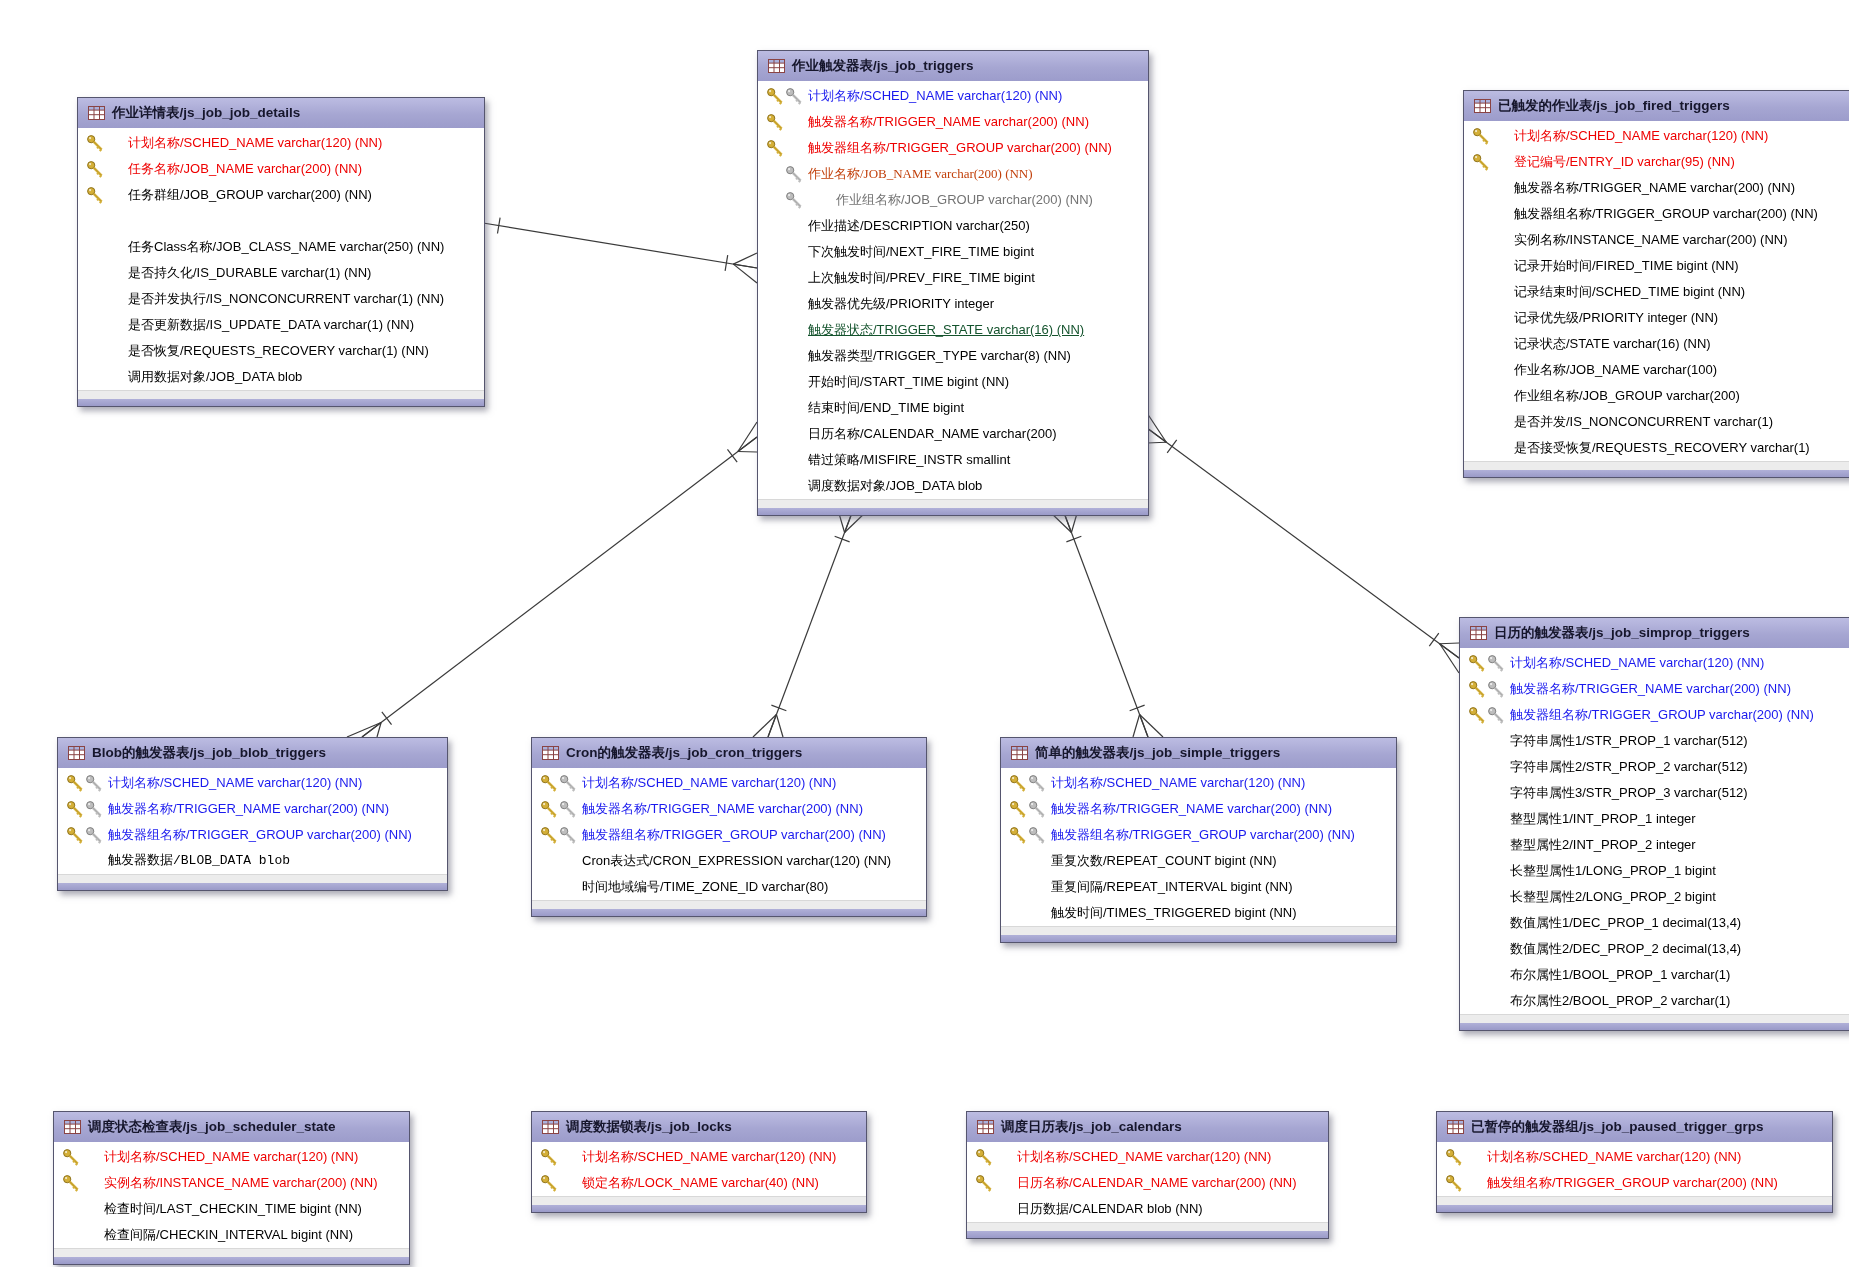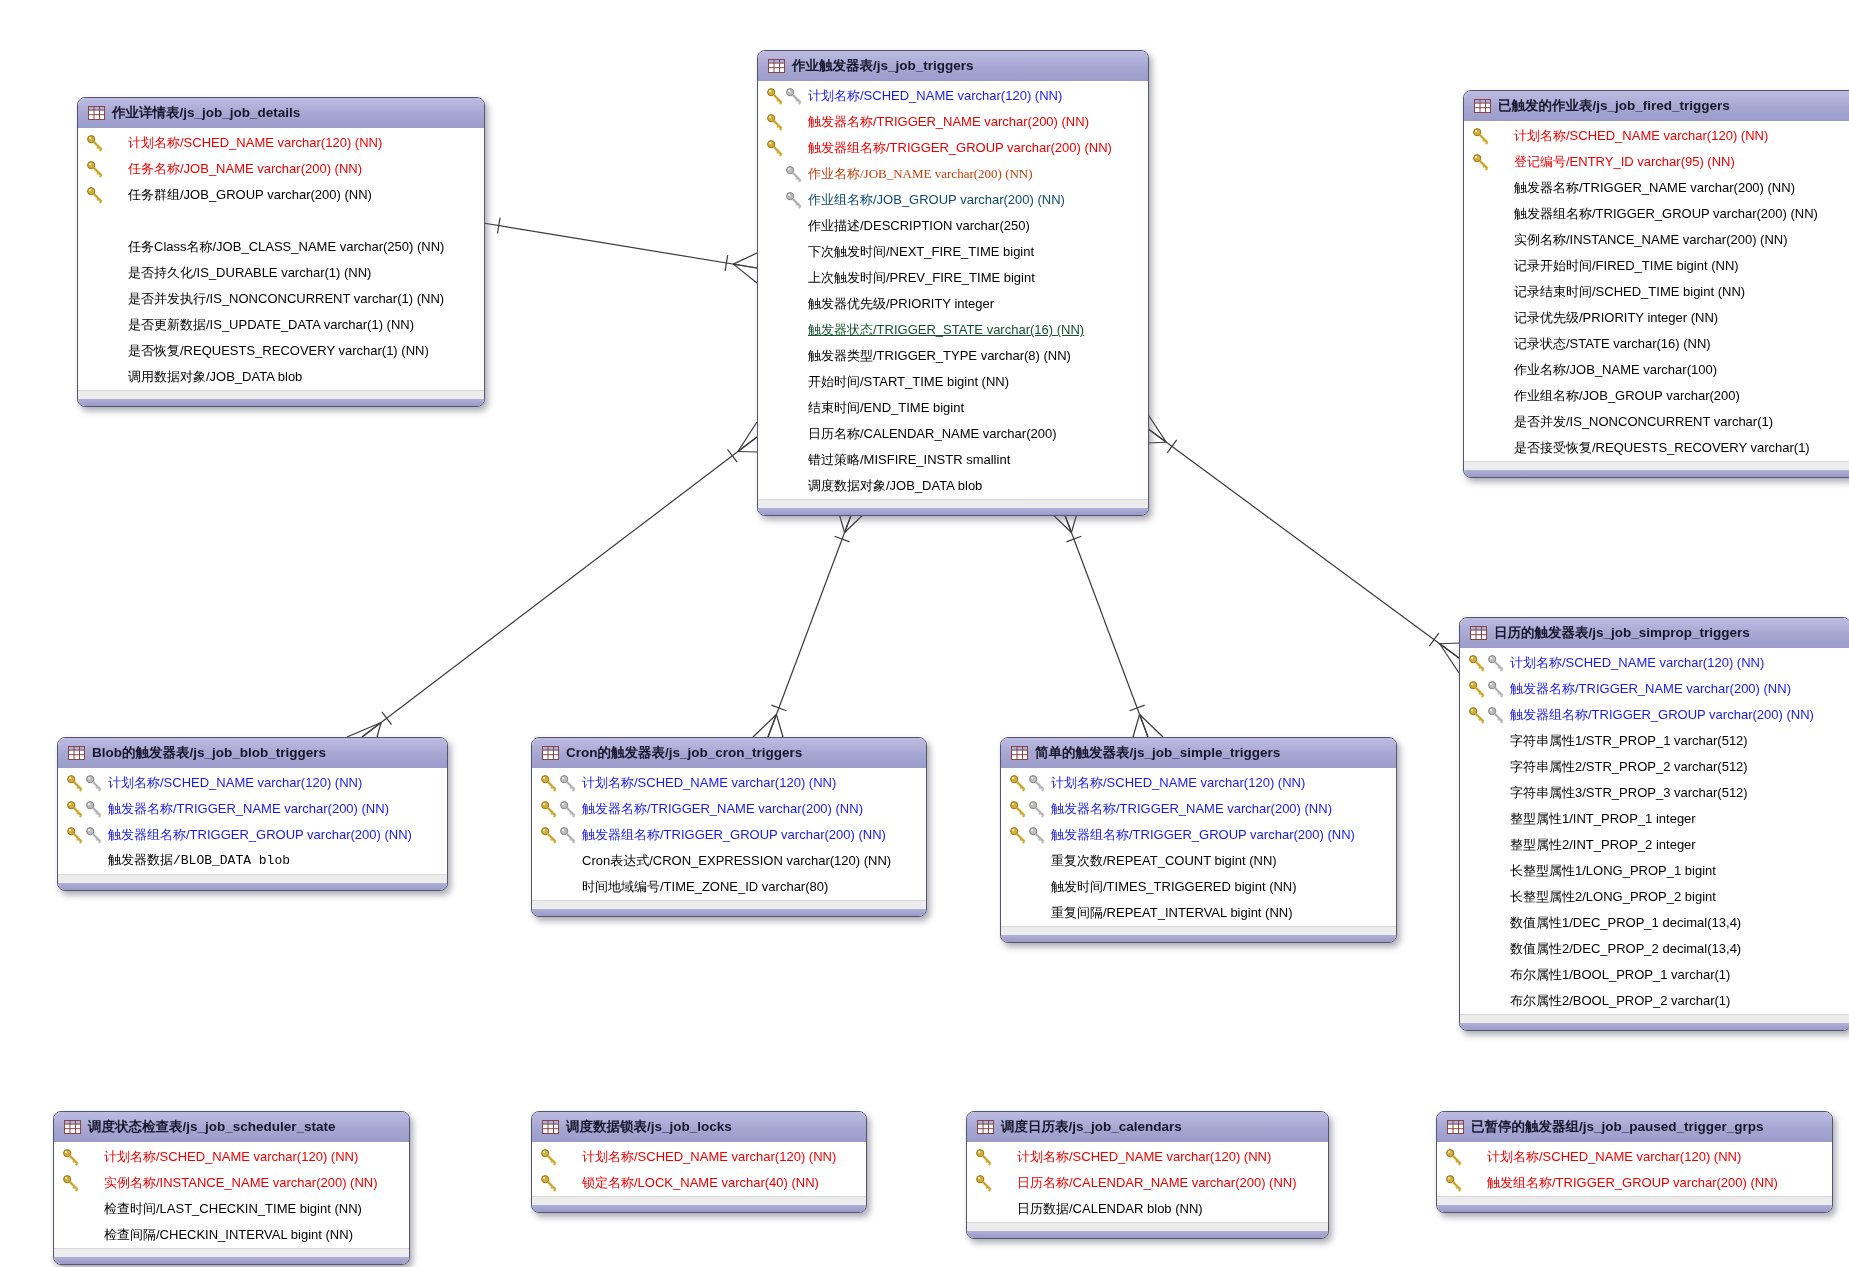--- a/index.html
+++ b/index.html
@@ -3,21 +3,21 @@
 <meta charset="utf-8">
 <style>
   html,body{margin:0;padding:0;background:#ffffff;}
   #canvas{
     position:relative;width:1849px;height:1267px;overflow:hidden;background:#ffffff;
     font-family:"Liberation Sans","DejaVu Sans",sans-serif;
   }
   #wires{position:absolute;left:0;top:0;z-index:0;}
   .table{
     position:absolute;z-index:1;background:#ffffff;
-    border:1.5px solid #55556e;border-radius:8px;
+    border:1.5px solid #55556e;border-radius:0;
     box-shadow:3px 4px 6px rgba(90,90,110,.5);
     overflow:hidden;
   }
   .thead{
     height:30px;line-height:30px;
     background:linear-gradient(180deg,#bcbce2 0%,#a6a6d2 55%,#9c9ccb 100%);
     border-bottom:2px solid #ffffff;
     display:flex;align-items:center;gap:7px;padding:0 10px;
     font-size:13.5px;font-weight:bold;color:#16162c;white-space:nowrap;
   }
@@ -224,21 +224,21 @@
       </div>
       <div class="trow">
         <span class="kslot s2"><svg width="18" height="18" viewBox="0 0 18 18">
             <circle cx="5.2" cy="5.2" r="3.6" fill="#bdbdbd" stroke="#7f7f7f" stroke-width="1"></circle>
             <circle cx="4.1" cy="4.1" r="1.1" fill="#ffffff" opacity="0.75"></circle>
             <line x1="7.6" y1="7.6" x2="15.6" y2="15.6" stroke="#bdbdbd" stroke-width="2.6"></line>
             <line x1="7.6" y1="7.6" x2="15.6" y2="15.6" stroke="#7f7f7f" stroke-width="0.6" opacity="0.5"></line>
             <line x1="12.6" y1="12.6" x2="11.1" y2="14.4" stroke="#bdbdbd" stroke-width="2"></line>
             <line x1="15.3" y1="15.3" x2="13.8" y2="17.1" stroke="#bdbdbd" stroke-width="2"></line>
           </svg></span>
-        <span class="ftext" style="color: #0c4a6e;">作业组名称/JOB_GROUP varchar(200) (NN)</span>
+        <span class="ftext" style="color: #737373; margin-left: 28px;">作业组名称/JOB_GROUP varchar(200) (NN)</span>
       </div>
       <div class="trow">
         <span class="ftext" style="color: rgb(0, 0, 0);">作业描述/DESCRIPTION varchar(250)</span>
       </div>
       <div class="trow">
         <span class="ftext" style="color: rgb(0, 0, 0);">下次触发时间/NEXT_FIRE_TIME bigint</span>
       </div>
       <div class="trow">
         <span class="ftext" style="color: rgb(0, 0, 0);">上次触发时间/PREV_FIRE_TIME bigint</span>
       </div>
@@ -554,24 +554,24 @@
             <line x1="7.6" y1="7.6" x2="15.6" y2="15.6" stroke="#7f7f7f" stroke-width="0.6" opacity="0.5"></line>
             <line x1="12.6" y1="12.6" x2="11.1" y2="14.4" stroke="#bdbdbd" stroke-width="2"></line>
             <line x1="15.3" y1="15.3" x2="13.8" y2="17.1" stroke="#bdbdbd" stroke-width="2"></line>
           </svg></span>
         <span class="ftext" style="color: rgb(26, 26, 238);">触发器组名称/TRIGGER_GROUP varchar(200) (NN)</span>
       </div>
       <div class="trow">
         <span class="ftext" style="color: rgb(0, 0, 0);">重复次数/REPEAT_COUNT bigint (NN)</span>
       </div>
       <div class="trow">
+        <span class="ftext" style="color: rgb(0, 0, 0);">重复间隔/REPEAT_INTERVAL bigint (NN)</span>
+      </div>
+      <div class="trow">
         <span class="ftext" style="color: rgb(0, 0, 0);">触发时间/TIMES_TRIGGERED bigint (NN)</span>
-      </div>
-      <div class="trow">
-        <span class="ftext" style="color: rgb(0, 0, 0);">重复间隔/REPEAT_INTERVAL bigint (NN)</span>
       </div>
       <div class="tfoot"></div>
       <div class="tbottom"></div>
     </div>
     <div class="table" style="left: 1459px; top: 617px; width: 390px;">
       <div class="thead">
         <svg class="ticon" width="17" height="14" viewBox="0 0 17 14">
           <rect x="0.5" y="0.5" width="16" height="13" fill="#ffffff" stroke="#8a4444" stroke-width="1"></rect>
           <rect x="0.5" y="0.5" width="16" height="3.6" fill="#aab2de" stroke="#8a4444" stroke-width="1"></rect>
           <line x1="6" y1="1" x2="6" y2="13" stroke="#8a4444" stroke-width="1"></line>

